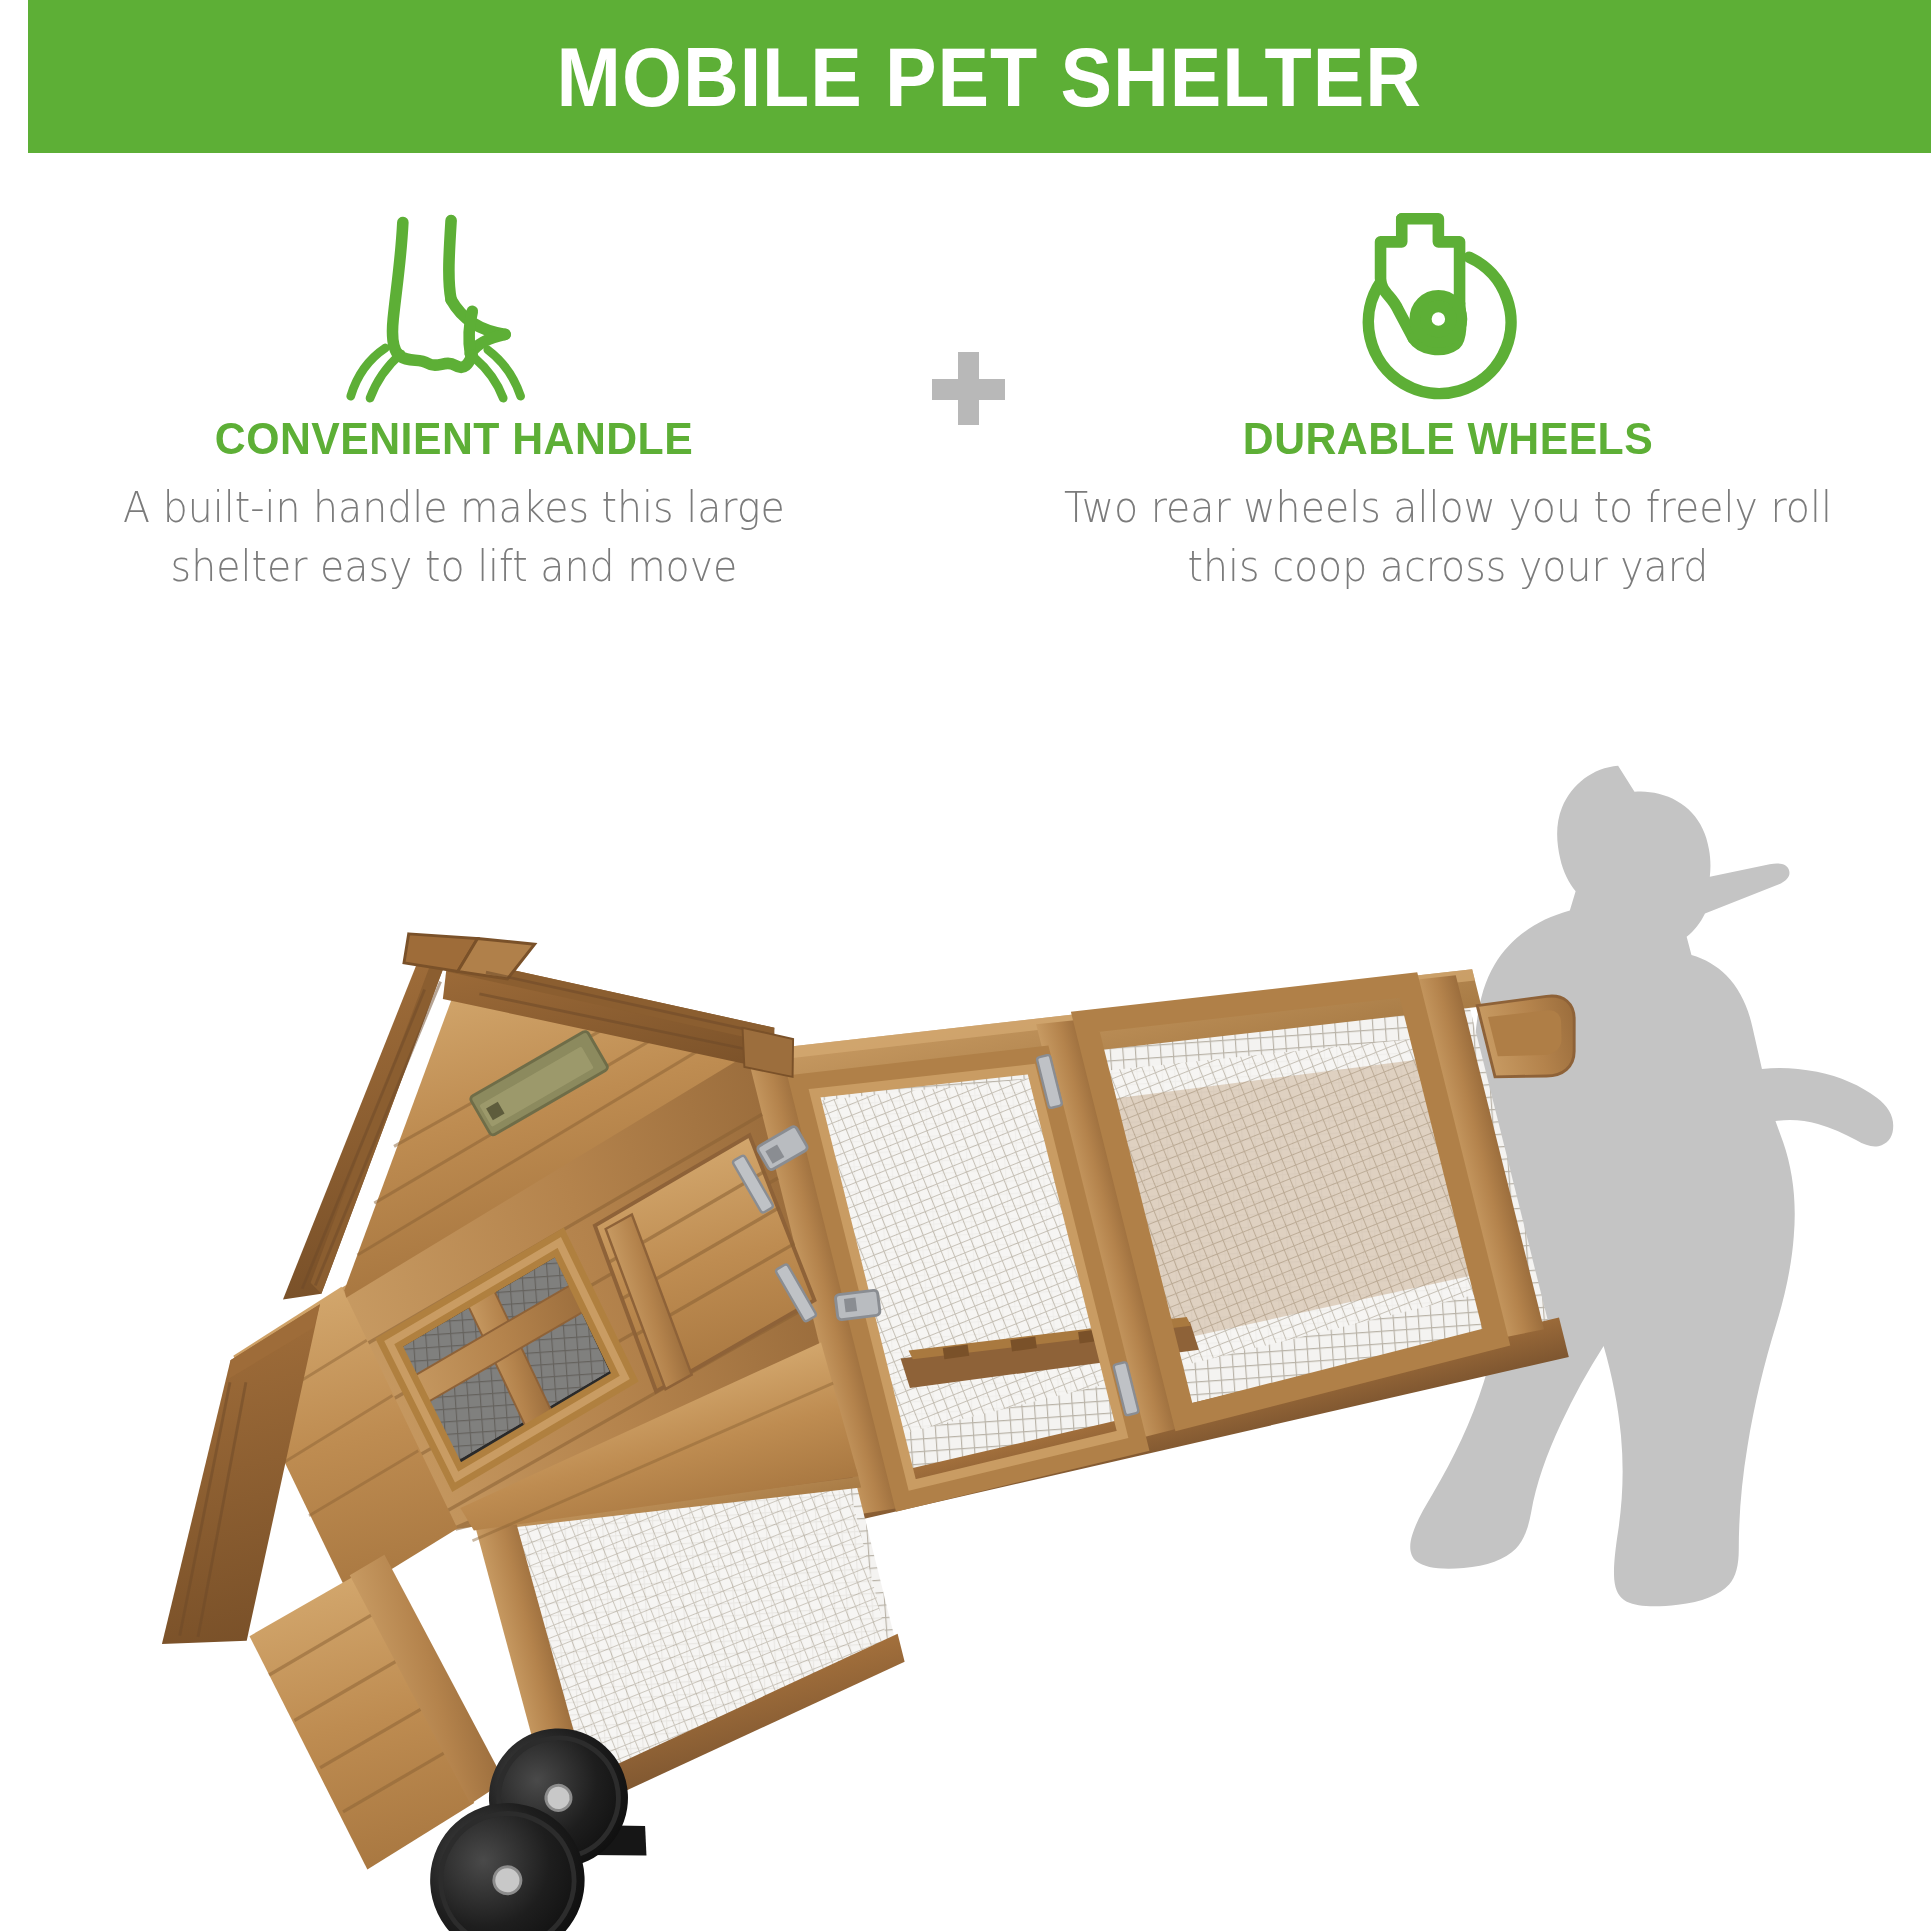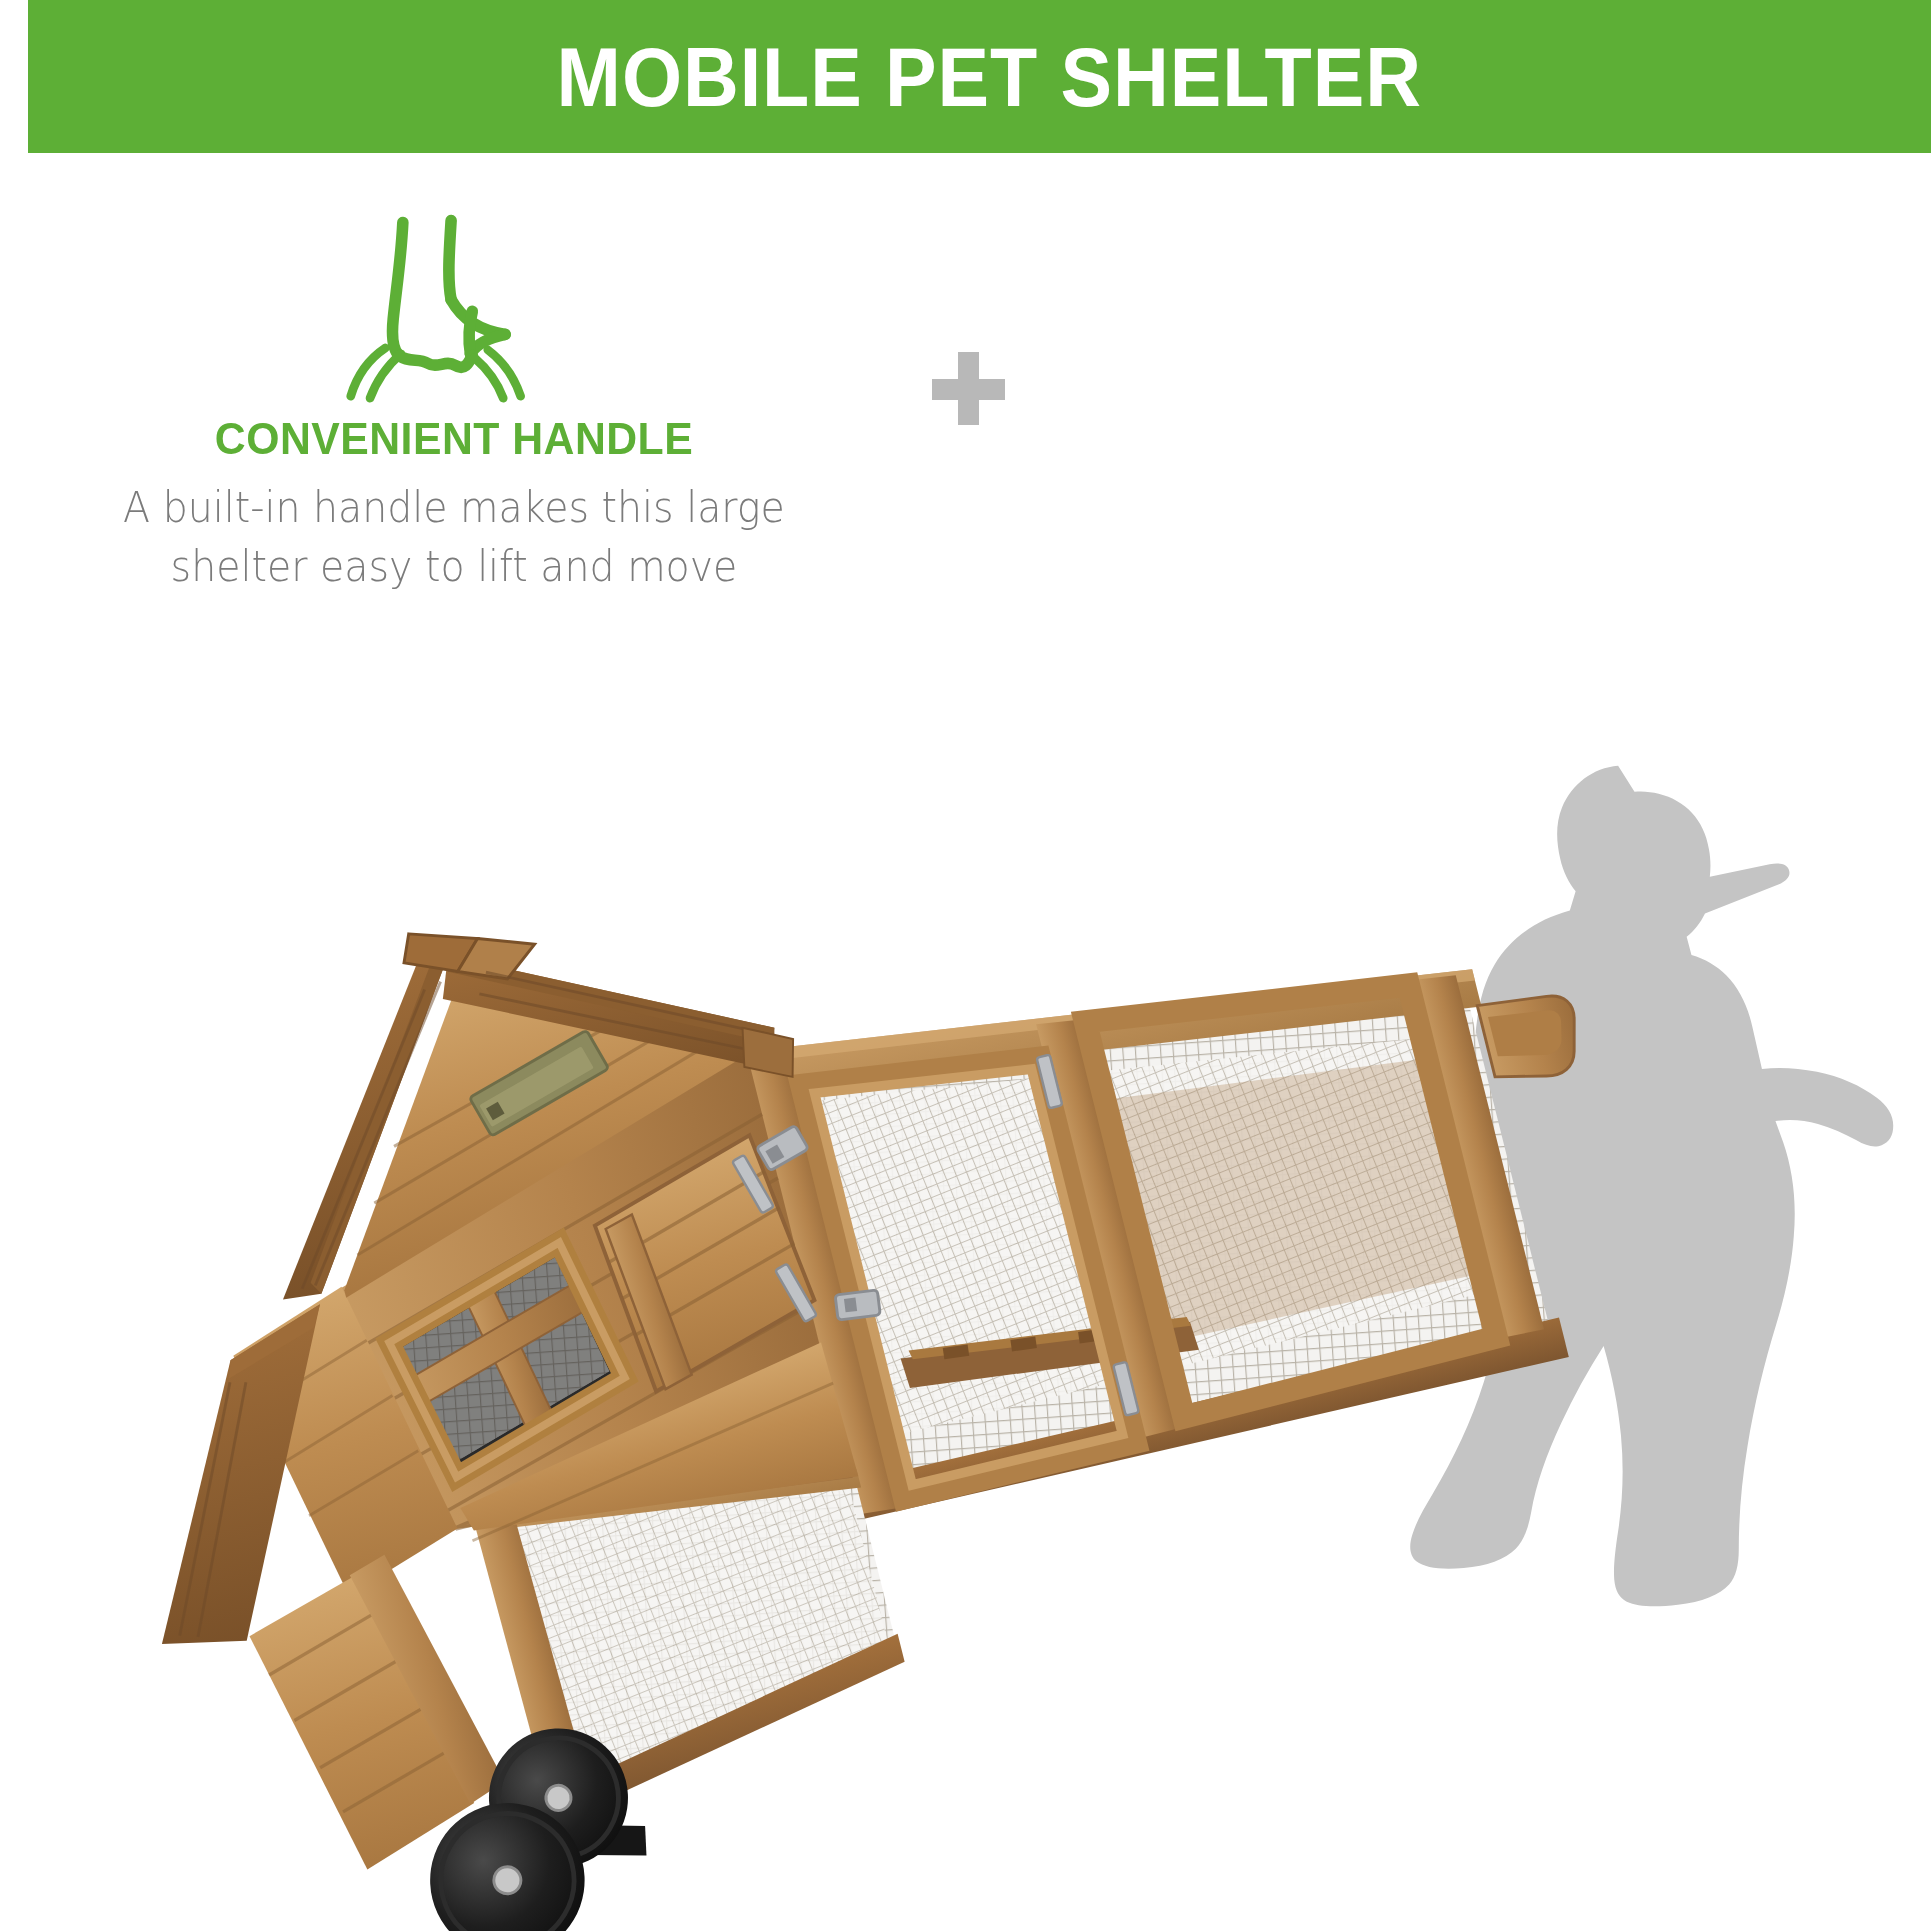--- a/index.html
+++ b/index.html
@@ -114,20 +114,40 @@
 
           <path d="M150 152 C166 164 178 182 184 200" stroke-width="9"></path>
           <path d="M136 160 C150 172 160 186 166 202" stroke-width="9"></path>
         </g>
       </svg>
     </div>
     <h2 class="feature-heading">CONVENIENT HANDLE</h2>
     <p class="feature-body">A built-in handle makes this large shelter easy to lift and move</p>
   </div>
 
+  <div class="feature-col" id="feature-col-wheels">
+    <div class="feature-icon-wrap">
+      <svg width="212" height="203" viewBox="0 0 220 210">
+        <g fill="none" stroke="#5DAF36" stroke-width="12" stroke-linecap="round" stroke-linejoin="round">
+
+          <path d="M132 56 A74 74 0 1 1 40 82"></path>
+
+          <path d="M62 16 L100 16 L100 40 L122 40 L122 104"></path>
+          <path d="M62 16 L62 40 L40 40 L40 78 C40 92 52 96 58 110 L74 140"></path>
+
+          <path d="M74 140 C82 152 104 156 118 146 C124 140 124 124 122 104"></path>
+
+          <circle cx="100" cy="120" r="24"></circle>
+          <circle cx="100" cy="120" r="13"></circle>
+        </g>
+      </svg>
+    </div>
+    <h2 class="feature-heading">DURABLE WHEELS</h2>
+    <p class="feature-body">Two rear wheels allow you to freely roll this coop across your yard</p>
+  </div>
 </div>
 
 <div id="plus-separator">
   <div class="bar h"></div>
   <div class="bar v"></div>
 </div>
 
 <div id="product-photo">
 <svg viewBox="0 0 2000 1300" xmlns="http://www.w3.org/2000/svg">
   <defs>

